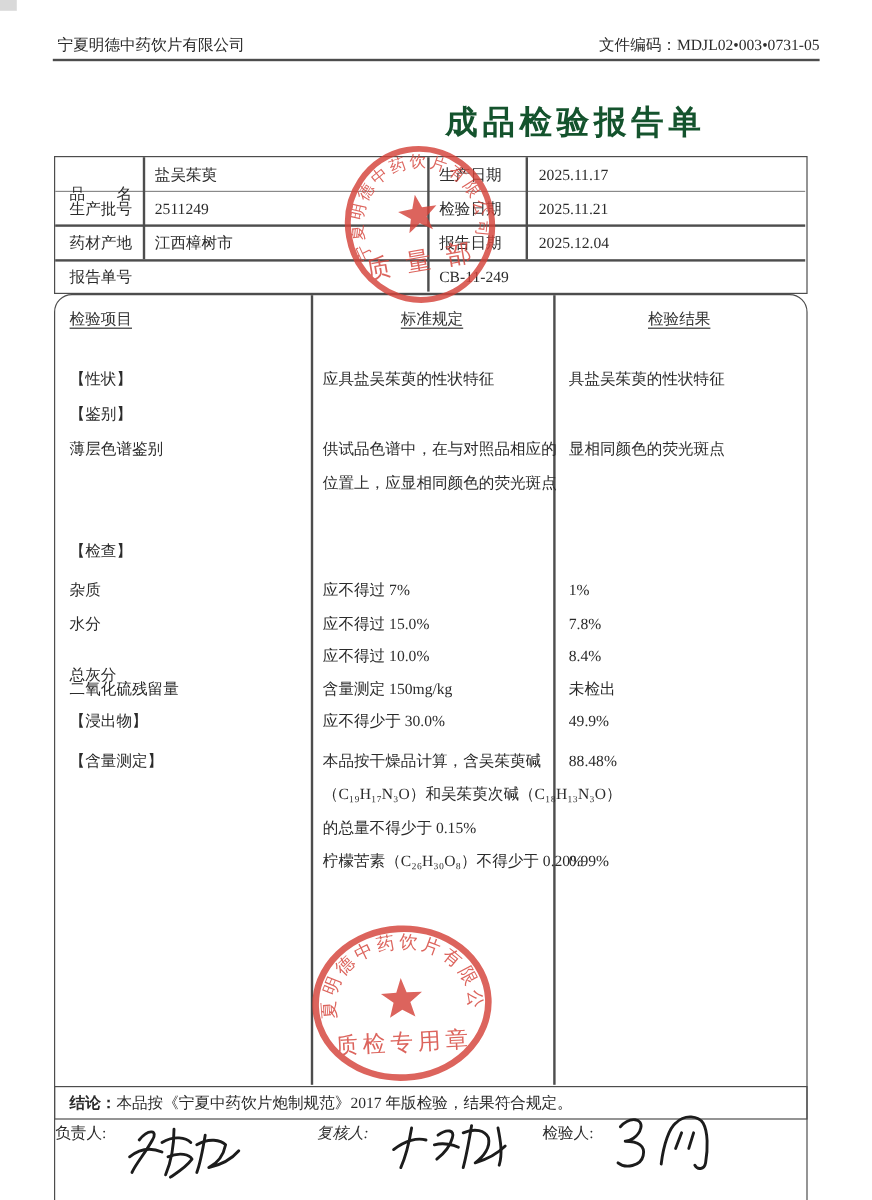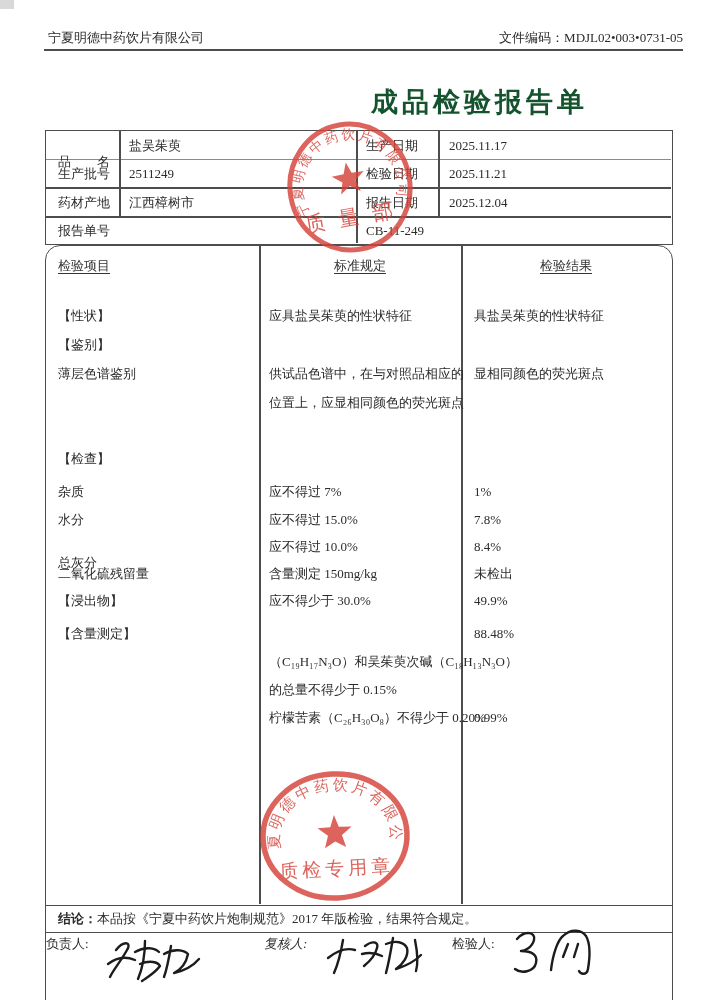--- a/index.html
+++ b/index.html
@@ -106,20 +106,21 @@
 
     <div class="abs t13" style="left:12px;top:319px;">二氧化硫残留量</div>
     <div class="abs t13" style="left:223px;top:319px;">含量测定 150mg/kg</div>
     <div class="abs t13" style="left:428px;top:319px;">未检出</div>
 
     <div class="abs t13" style="left:12px;top:346px;">【浸出物】</div>
     <div class="abs t13" style="left:223px;top:346px;">应不得少于 30.0%</div>
     <div class="abs t13" style="left:428px;top:346px;">49.9%</div>
 
     <div class="abs t13" style="left:12px;top:379px;">【含量测定】</div>
+    <div class="abs t13" style="left:223px;top:379px;">本品按干燥品计算，含吴茱萸碱</div>
     <div class="abs t13" style="left:223px;top:407px;">（C₁₉H₁₇N₃O）和吴茱萸次碱（C₁₈H₁₃N₃O）</div>
     <div class="abs t13" style="left:223px;top:435px;">的总量不得少于 0.15%</div>
     <div class="abs t13" style="left:428px;top:379px;">88.48%</div>
 
     <div class="abs t13" style="left:223px;top:463px;">柠檬苦素（C₂₆H₃₀O₈）不得少于 0.20%</div>
     <div class="abs t13" style="left:428px;top:463px;">0.99%</div>
   </div>
 
   <div class="box" style="left:45px;top:905px;width:628px;height:28px;text-align:right;">
     <div class="abs t13" style="left:12px;top:4px;">

